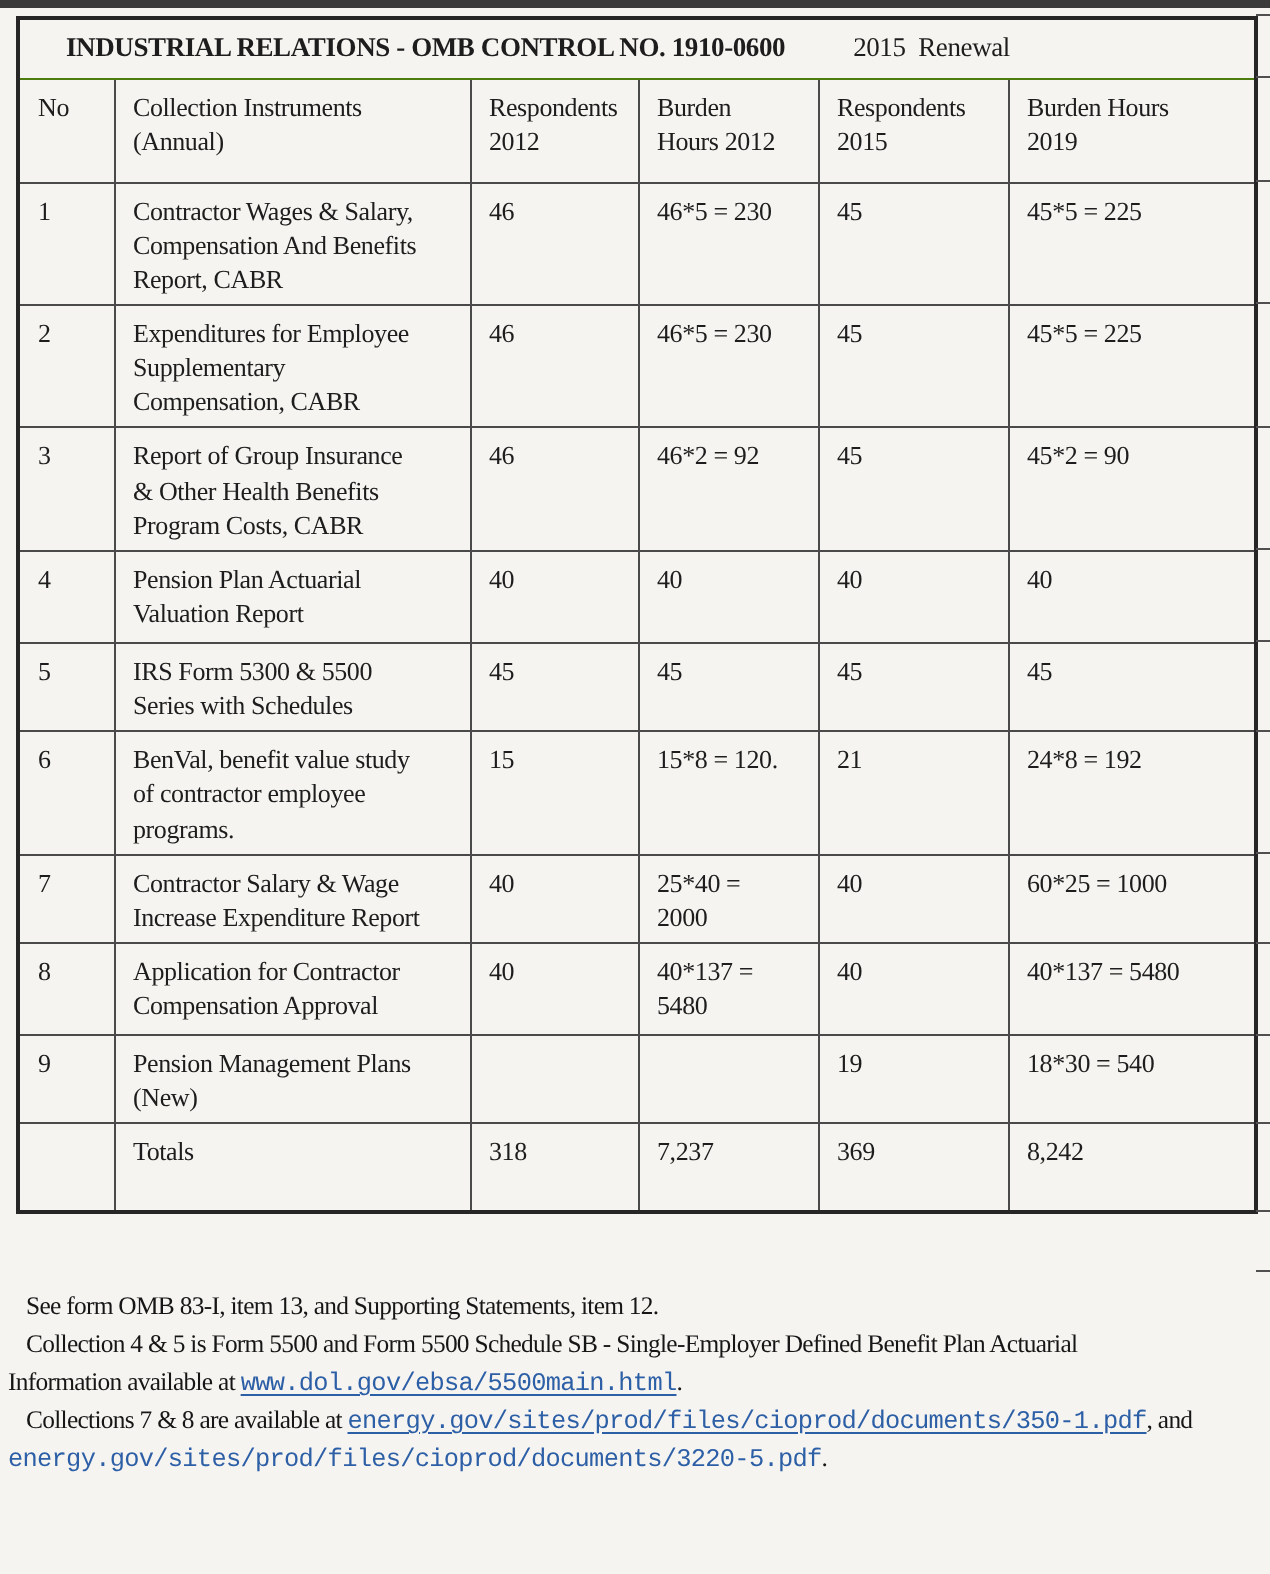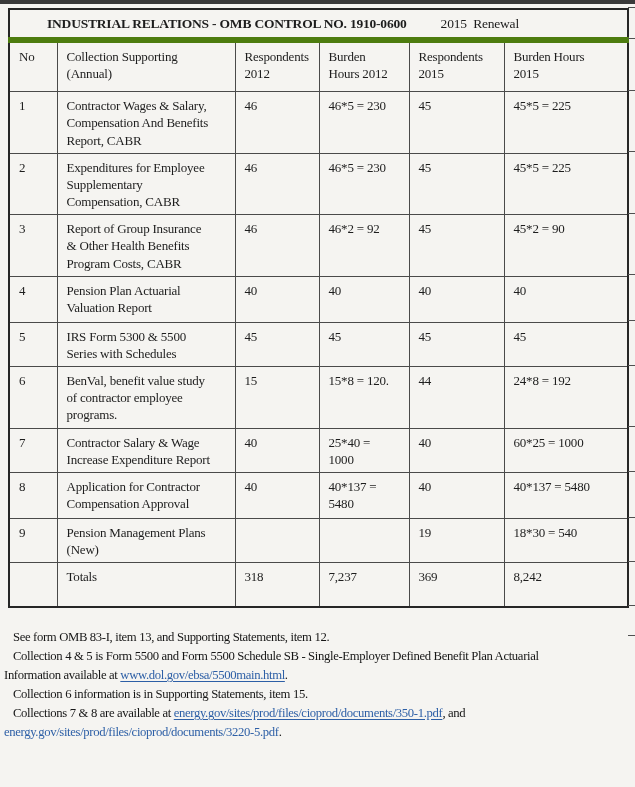--- a/index.html
+++ b/index.html
@@ -25,34 +25,34 @@
     border:1px solid #4a4a4a;
     vertical-align:top;text-align:left;
     font-weight:normal;
     font-size:13px;line-height:1.32;
     letter-spacing:-0.2px;
     padding:5px 5px 4px 9px;
     white-space:pre;
     color:#1d1d1d;
   }
   .title-row td{
-    border-bottom:6px solid #4d7c0f;
-    padding:5px 6px 4px 37px;
+    border-bottom:1px solid #4d7c0f;
+    padding:5px 6px 4px 23px;
     font-size:13.5px;
   }
   .ttl{font-weight:bold;}
   .ren{margin-left:34px;white-space:pre;}
   .pad-down{padding-top:26px;}
   .notes{
-    position:absolute;left:4px;top:628px;width:631px;
+    position:absolute;left:4px;top:644px;width:631px;
     font-size:12.7px;letter-spacing:-0.35px;
     line-height:19px;color:#161616;
   }
   .notes p{margin:0;text-indent:9px;white-space:pre;}
-  a.doclink{color:#2d5fa6;text-decoration:underline;text-underline-offset:2px;cursor:pointer;}
+  a.doclink{color:#2d5fa6;text-decoration:underline;text-underline-offset:2px;cursor:pointer;font-family:Liberation Mono, monospace;}
   a.doclink.nounder{text-decoration:none;}
   .edge-tick{position:absolute;height:1px;background:#505050;}
 </style>
 </head>
 <body>
 
 <div class="page">
   <div class="top-artifact"></div>
 
   <table class="main">
@@ -63,30 +63,30 @@
       <col style="width:90px">
         <col style="width:95px">
         <col style="width:124px">
     </colgroup>
     <tbody>
         <tr class="title-row" style="height:30px">
       <td colspan="6"><span class="ttl">INDUSTRIAL RELATIONS - OMB CONTROL NO. 1910-0600</span><span class="ren">2015  Renewal</span></td>
     </tr>
     <tr style="height:52px">
       <th>No</th>
-      <th>Collection Supporting
+      <th>Collection Instruments
 (Annual)</th>
       <th>Respondents
 2012</th>
       <th>Burden
 Hours 2012</th>
       <th>Respondents
 2015</th>
       <th>Burden Hours
-2015</th>
+2019</th>
     </tr>
     <tr style="height:60px">
       <td>1</td>
       <td>Contractor Wages &amp; Salary,
 Compensation And Benefits
 Report, CABR</td>
       <td>46</td>
       <td>46*5 = 230</td>
       <td>45</td>
       <td>45*5 = 225</td>
@@ -129,30 +129,30 @@
       <td>45</td>
       <td>45</td>
     </tr>
     <tr style="height:60px">
       <td>6</td>
       <td>BenVal, benefit value study
 of contractor employee
 programs.</td>
       <td>15</td>
       <td>15*8 = 120.</td>
-      <td>44</td>
+      <td>21</td>
       <td>24*8 = 192</td>
     </tr>
     <tr style="height:44px">
       <td>7</td>
       <td>Contractor Salary &amp; Wage
 Increase Expenditure Report</td>
       <td>40</td>
       <td>25*40 =
-1000</td>
+2000</td>
       <td>40</td>
       <td>60*25 = 1000</td>
     </tr>
     <tr style="height:46px">
       <td>8</td>
       <td>Application for Contractor
 Compensation Approval</td>
       <td>40</td>
       <td>40*137 =
 5480</td>
@@ -176,21 +176,20 @@
       <td>369</td>
       <td>8,242</td>
     </tr>
   </tbody>
     </table>
 
   <div class="notes">
     <p>See form OMB 83-I, item 13, and Supporting Statements, item 12.</p>
     <p><span>Collection 4 &amp; 5 is Form 5500 and Form 5500 Schedule SB - Single-Employer Defined Benefit Plan Actuarial
 Information available at </span><a class="doclink">www.dol.gov/ebsa/5500main.html</a><span>.</span></p>
-    <p>Collection 6 information is in Supporting Statements, item 15.</p>
     <p><span>Collections 7 &amp; 8 are available at </span><a class="doclink">energy.gov/sites/prod/files/cioprod/documents/350-1.pdf</a><span>, and
 </span><a class="doclink nounder">energy.gov/sites/prod/files/cioprod/documents/3220-5.pdf</a><span>.</span></p>
   </div>
 <div class="edge-tick" style="top: 7px; left: 628px; width: 7px;"></div>
     <div class="edge-tick" style="top: 38px; left: 628px; width: 7px;"></div>
     <div class="edge-tick" style="top: 90px; left: 628px; width: 7px;"></div>
     <div class="edge-tick" style="top: 151.469px; left: 628px; width: 7px;"></div>
     <div class="edge-tick" style="top: 212.938px; left: 628px; width: 7px;"></div>
     <div class="edge-tick" style="top: 274.406px; left: 628px; width: 7px;"></div>
     <div class="edge-tick" style="top: 320.406px; left: 628px; width: 7px;"></div>

